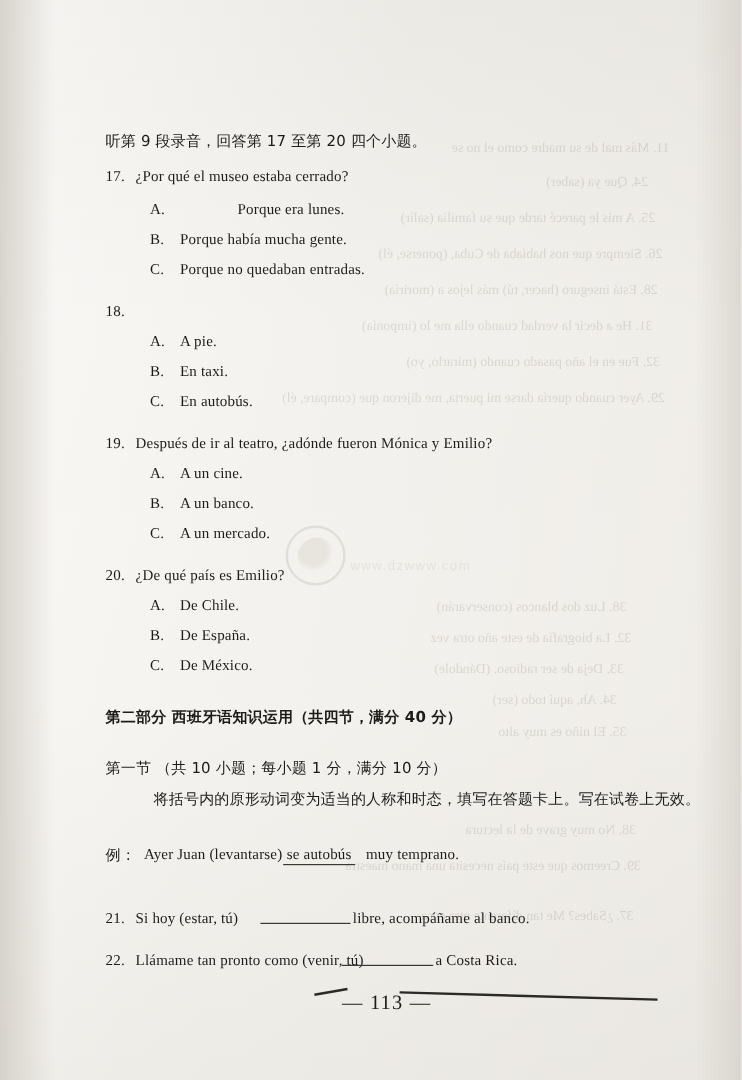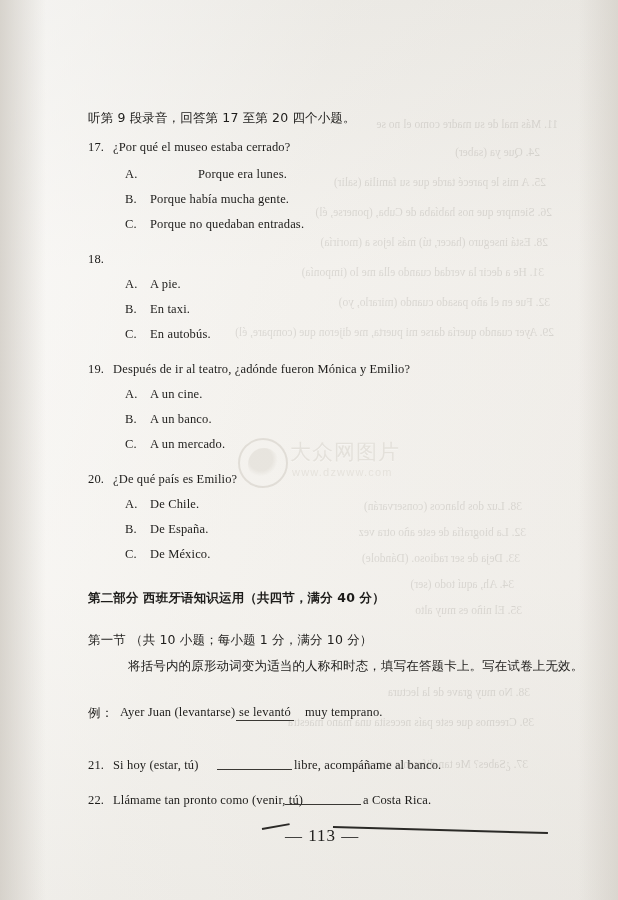--- a/index.html
+++ b/index.html
@@ -222,21 +222,21 @@
     <div class="line opt" style="left:150px; top:547px;">De México.</div>
 
     <div class="line cjk" style="left:88px; top:590px; font-weight:bold;">第二部分   西班牙语知识运用（共四节，满分 40 分）</div>
 
     <div class="line cjk" style="left:88px; top:632px;">第一节 （共 10 小题；每小题 1 分，满分 10 分）</div>
 
     <div class="line cjk" style="left:128px; top:658px;">将括号内的原形动词变为适当的人称和时态，填写在答题卡上。写在试卷上无效。</div>
 
     <div class="line cjk" style="left:88px; top:705px;">例：</div>
     <div class="line" style="left:120px; top:705px;">Ayer Juan (levantarse)</div>
-    <div class="line underlined-ans" style="left:236px; top:705px; font-style:normal;">se levantó</div>
+    <div class="line underlined-ans" style="left:236px; top:705px; font-style:normal;">se autobús</div>
     <div class="line" style="left:305px; top:705px;">muy temprano.</div>
 
     <div class="line qnum" style="left:88px; top:758px;">21.</div>
     <div class="line" style="left:113px; top:758px;">Si hoy (estar, tú)</div>
     <span class="blankline" style="position:absolute; left:217px; top:758px; width:75px;"></span>
     <div class="line" style="left:294px; top:758px;">libre, acompáñame al banco.</div>
 
     <div class="line qnum" style="left:88px; top:793px;">22.</div>
     <div class="line" style="left:113px; top:793px;">Llámame tan pronto como (venir, tú)</div>
     <span class="blankline" style="position:absolute; left:285px; top:793px; width:76px;"></span>
@@ -245,17 +245,16 @@
     <div class="pagenum" style="left:285px; top:826px;">— 113 —</div>
 
     <div class="rule" style="left:262px; top:828px; width:28px; transform: rotate(-10deg); border-top-width:2px;"></div>
     <div class="rule" style="left:333px; top:826px; width:215px; transform: rotate(1.6deg); border-top-width:2px;"></div>
   </div>
 
   <div class="watermark">
     <div class="wm-circle">
       <div class="wm-circle-inner"></div>
     </div>
-    <div class="wm-main">大众网图片</div>
     <div class="wm-sub">www.dzwww.com</div>
   </div>
 
 </div>
 
 </body></html>

